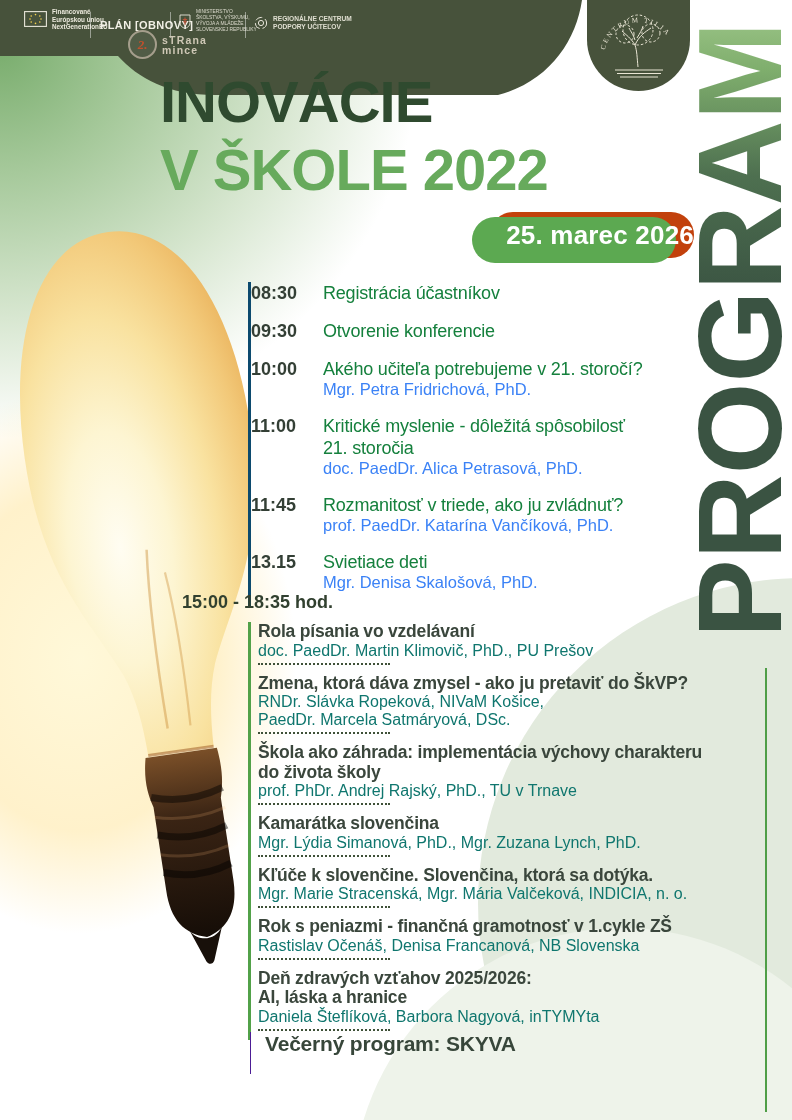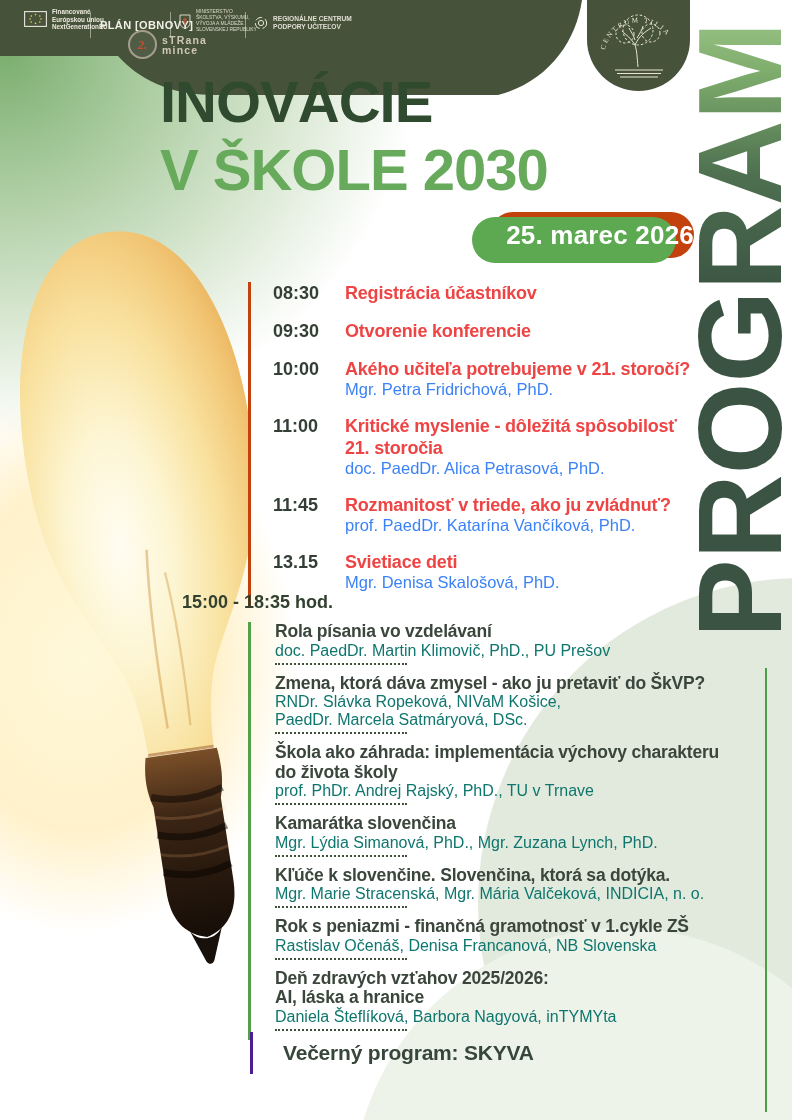--- a/index.html
+++ b/index.html
@@ -74,37 +74,37 @@
 
   
   .date-pill{position:absolute;left:490px;top:212px;width:204px;height:46px;z-index:4;
     background:#c2410c;border-radius:26px;display:flex;align-items:center;justify-content:flex-end;}
   .date-pill::before{content:"";position:absolute;left:-18px;top:5px;width:100%;height:100%;
     background:#5ca951;border-radius:26px;z-index:-1;}
   .date-pill span{color:#ffffff;font-weight:700;font-size:26px;letter-spacing:.2px;}
 
   
   .morning{position:absolute;left:248px;top:282px;width:470px;z-index:4;
-    border-left:3px solid #c2410c;padding-left:22px;}
+    border-left:3px solid #0c4a6e;}
   .m-item{display:flex;margin-bottom:16px;}
   .m-time{min-width:54px;margin-right:18px;font-weight:700;font-size:18px;color:#333f35;line-height:22px;}
-  .m-title{font-weight:700;font-size:18px;line-height:22px;color:#ef4444;white-space:pre-line;letter-spacing:-0.2px;}
+  .m-title{font-weight:400;font-size:18px;line-height:22px;color:#15803d;white-space:pre-line;letter-spacing:-0.2px;}
   .m-speaker{font-size:16.5px;line-height:19px;color:#3b82f6;white-space:pre-line;}
 
   .section-label{position:absolute;left:182px;top:592px;z-index:4;margin:0;
     font-size:18px;font-weight:800;color:#31402f;}
 
   .afternoon{position:absolute;left:248px;top:622px;width:478px;z-index:4;
-    border-left:3px solid #52a149;padding-left:24px;}
+    border-left:3px solid #52a149;padding-left:7px;}
   .a-title{font-weight:700;font-size:17.5px;line-height:19.5px;color:#3a463c;white-space:pre-line;letter-spacing:-0.2px;}
   .a-speakers{font-size:16px;line-height:18px;color:#0f766e;white-space:pre-line;}
   .dots{width:132px;height:0;border-bottom:2.5px dotted #3f5138;margin:3px 0 9px 0;}
 
   .evening{position:absolute;left:250px;top:1032px;z-index:4;
-    border-left:3px solid #4c1d95;padding-left:30px;height:42px;display:flex;align-items:center;}
+    border-left:1px solid #4c1d95;padding-left:14px;height:42px;display:flex;align-items:flex-start;}
   .evening span{font-size:21px;font-weight:800;color:#37463a;letter-spacing:-0.2px;}
 </style>
 </head>
 <body>
 
 <div class="bg-topleft"></div>
 <div class="blob-right"></div>
 <div class="blob-bottom"></div>
 <div class="bulb-glow"></div>
 
@@ -217,21 +217,21 @@
       <path d="M51,67 C50,57 50,51 48,45 M48,45 C44,38 39,35 35,31 M48,45 C52,36 58,32 64,28 M48,40 C46,34 44,32 42,28 M50,38 C53,33 55,30 56,26"></path>
       <circle cx="51" cy="30" r="15" stroke-dasharray="2.5 2"></circle>
       <circle cx="38" cy="34" r="9" stroke-dasharray="2.5 2"></circle>
       <circle cx="64" cy="33" r="9" stroke-dasharray="2.5 2"></circle>
       <path d="M28,70 H76 M30,73.5 H74 M33,77 H71"></path>
     </g>
   </svg>
 </div>
 
 <h1 class="title1">INOVÁCIE</h1>
-<h1 class="title2">V ŠKOLE 2030</h1>
+<h1 class="title2">V ŠKOLE 2022</h1>
 
 <div class="date-pill">
   <span>25. marec 2026</span>
 </div>
 
 <div class="morning">
   <div class="m-item">
     <div class="m-time">08:30</div>
     <div>
         <div class="m-title">Registrácia účastníkov</div>

